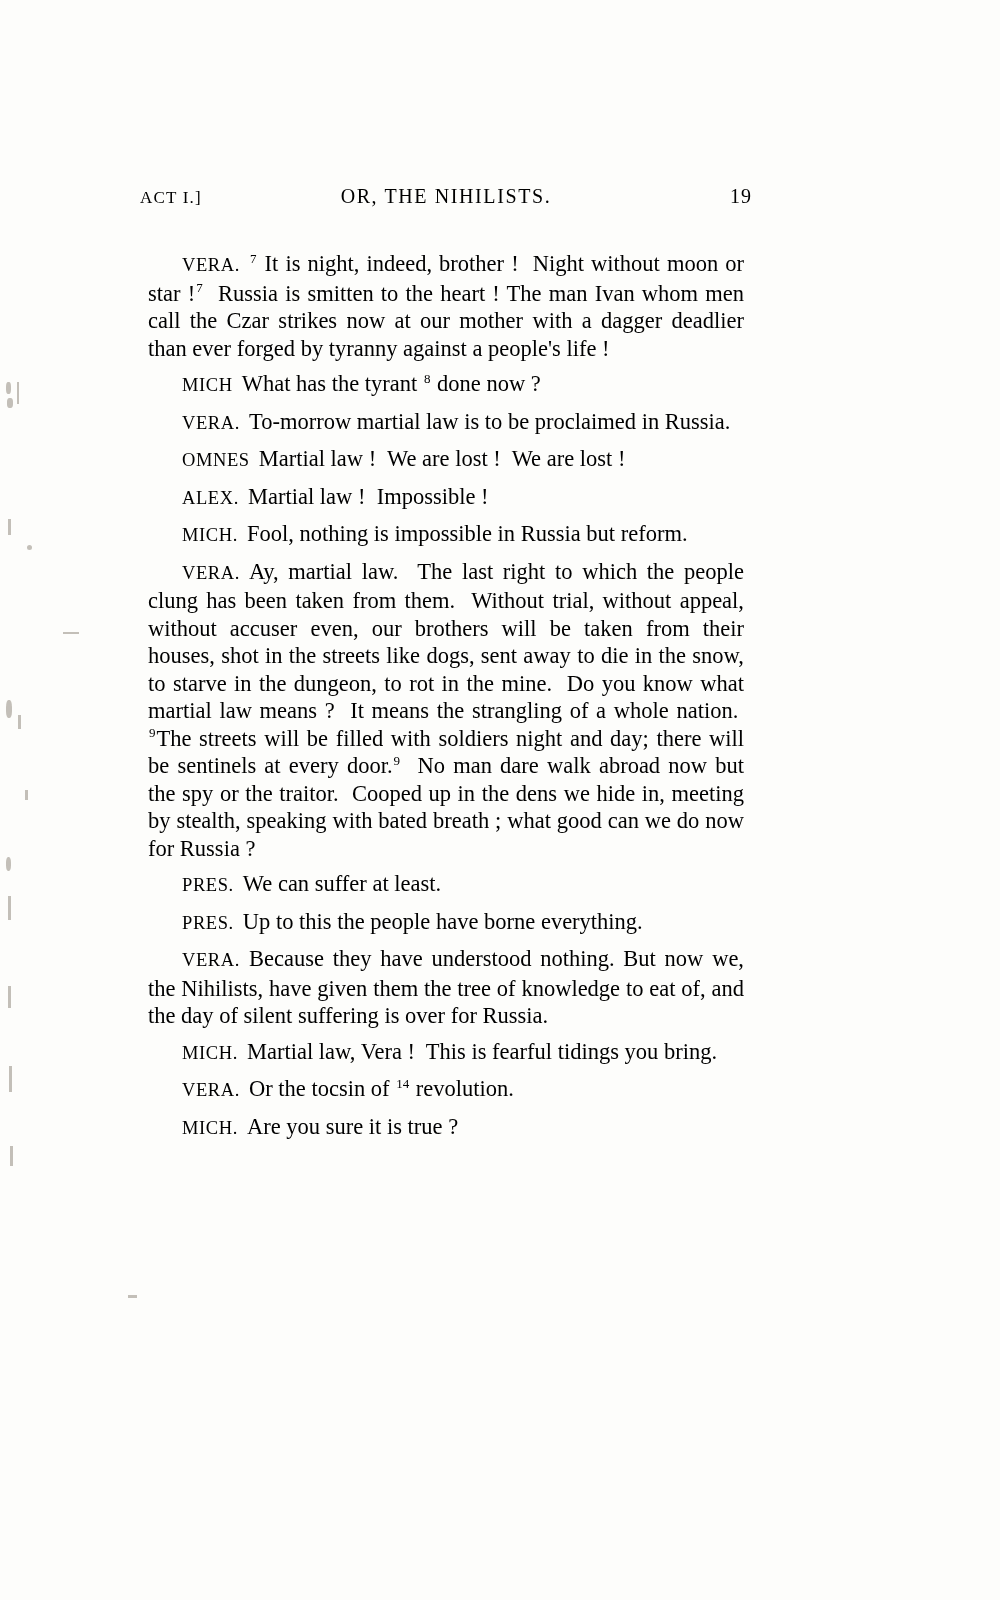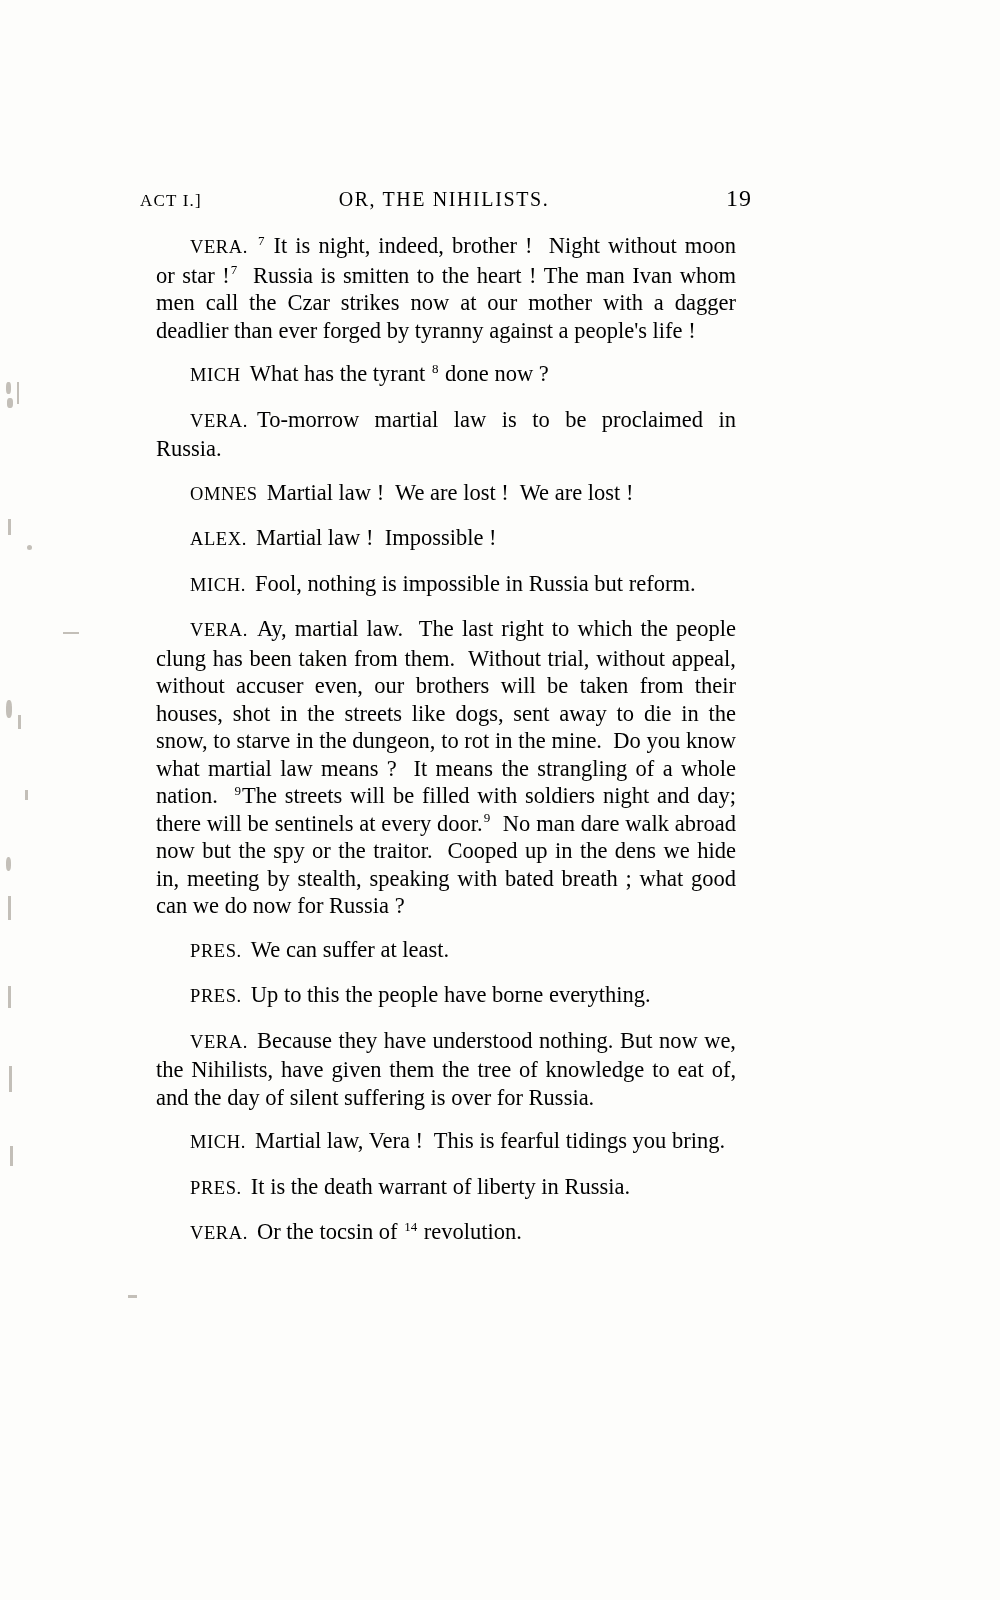--- a/index.html
+++ b/index.html
@@ -34,41 +34,41 @@
     left: 140px;
     top: 185px;
     width: 612px;
   }
 
   .runhead {
     display: flex;
     align-items: baseline;
     justify-content: space-between;
     font-variant: normal;
-    margin-bottom: 20px;
+    margin-bottom: 42px;
     letter-spacing: 0.5px;
   }
   .runhead .act {
     font-size: 17px;
     text-transform: uppercase;
     letter-spacing: 1.2px;
   }
   .runhead .title {
     font-size: 20px;
     letter-spacing: 1.6px;
     margin-left: -40px;
     font-family: Liberation Serif, serif;
   }
   .runhead .folio {
-    font-size: 24px;
+    font-size: 20px;
     letter-spacing: 1px;
   }
 
   p.speech {
-    margin: 16px;
+    margin: 8px;
     font-size: 22.5px;
     line-height: 27.5px;
     text-align: justify;
     text-indent: 34px;
     -webkit-hyphens: none;
     hyphens: none;
   }
   .sp {
     font-size: 18.5px;
     text-transform: uppercase;
@@ -150,23 +150,23 @@
     </p>
 
     <p class="speech">
       <span class="sp">Vera.</span>Because they have understood nothing. But now we, the Nihilists, have given them the tree of knowledge to eat of, and the day of silent suffering is over for Russia.
     </p>
 
     <p class="speech">
       <span class="sp">Mich.</span>Martial law, Vera !&nbsp; This is fearful tidings you bring.
     </p>
 
-    <p class="speech loose">
-      <span class="sp">Pres.</span>It is the death warrant of liberty in Russia.
-    </p>
 
     <p class="speech loose">
       <span class="sp">Vera.</span>Or the tocsin of <sup>14</sup> revolution.
     </p>
 
+    <p class="speech loose">
+      <span class="sp">Mich.</span>Are you sure it is true ?
+    </p>
 
   </div>
 </div>
 
 </body></html>

